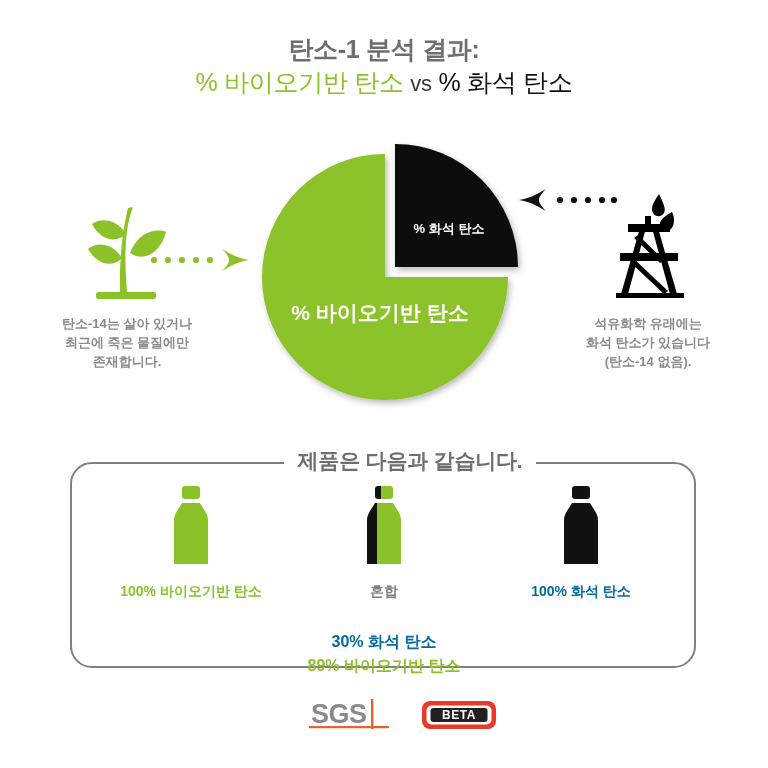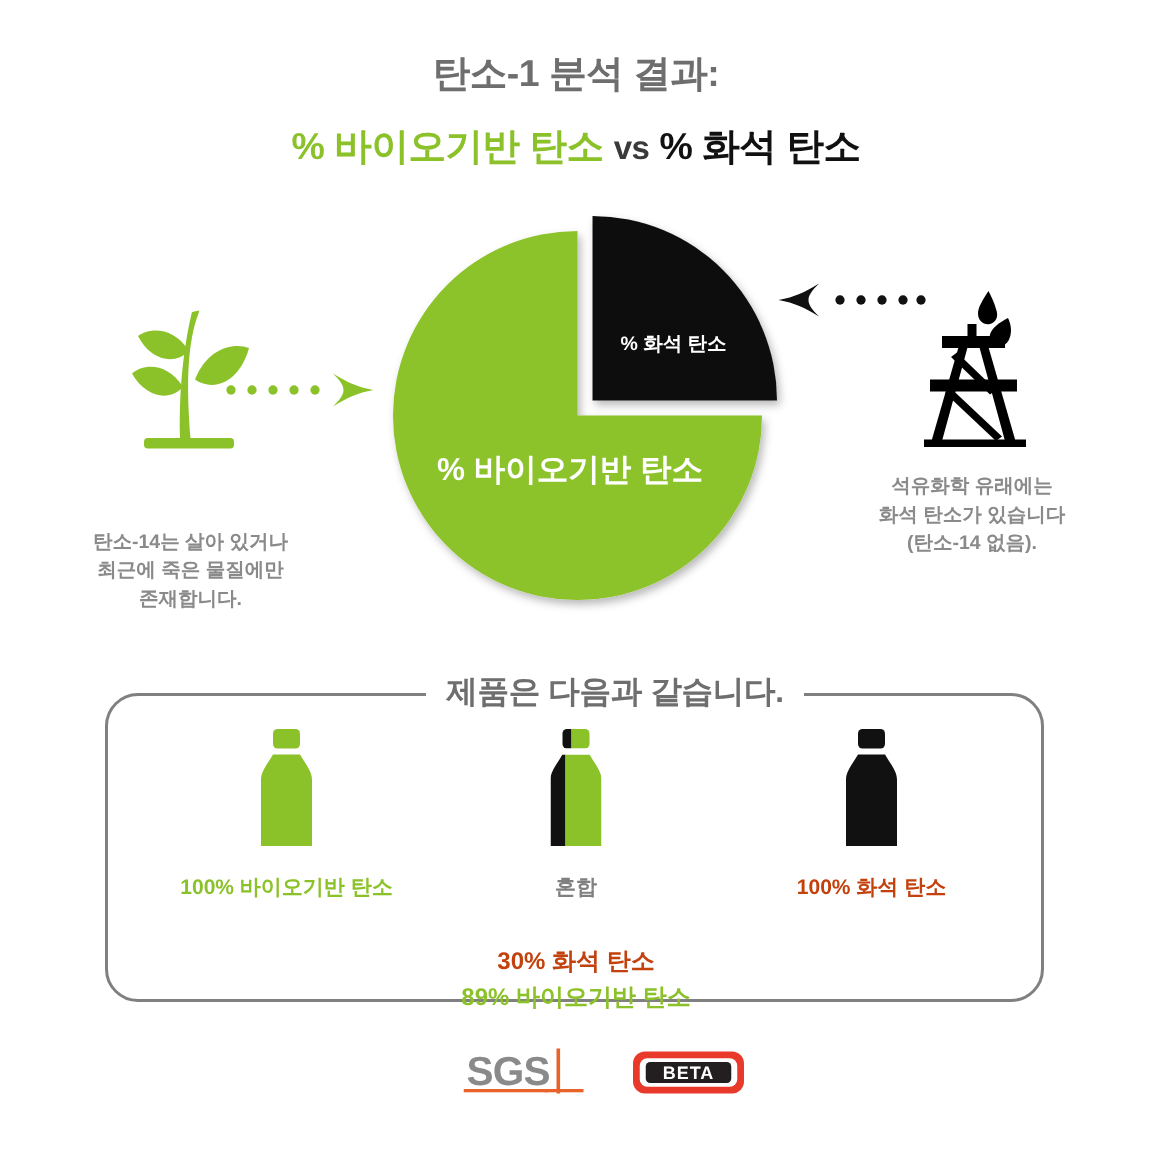--- a/index.html
+++ b/index.html
@@ -29,23 +29,23 @@
     line-height: 1.24;
   }
   #title-line1 {
     font-size: 25px;
     font-weight: bold;
     color: #6e6e6e;
     letter-spacing: -0.3px;
   }
   #title-line2 {
     font-size: 25px;
-    font-weight: bold;
+    font-weight: normal;
     letter-spacing: -0.3px;
-    margin-top: 18px;
+    margin-top: 2px;
   }
   .t-green { color: #8cc229; }
   .t-vs    { color: #3a3a3a; font-size: 22px; }
   .t-black { color: #111111; }
 
   
   #pie-wrap {
     position: absolute;
     left: 243px;
     top: 140px;
@@ -153,21 +153,21 @@
     font-weight: bold;
     line-height: 1.4;
   }
   .bottle-sub {
     font-size: 16px;
     font-weight: bold;
     line-height: 1.55;
     margin-top: 28px;
   }
   .c-green { color: #8cc229; }
-  .c-black { color: #c2410c; }
+  .c-black { color: #0369a1; }
   .c-gray  { color: #808080; }
 
   
   #logo-row {
     position: absolute;
     left: 0;
     top: 698px;
     width: 768px;
     display: flex;
     align-items: center;
@@ -266,21 +266,21 @@
         <path d="M 38 1 C 28 7 22 10 11 12 C 22 14 28 17 38 23 C 33 18 31 15 31 12 C 31 9 33 6 38 1 Z"></path>
         <circle cx="52" cy="12" r="3.1"></circle>
         <circle cx="66" cy="12" r="3.1"></circle>
         <circle cx="80" cy="12" r="3.1"></circle>
         <circle cx="94" cy="12" r="3.1"></circle>
         <circle cx="106" cy="12" r="3.1"></circle>
       </g>
     </svg>
   </div>
 
-  <div id="caption-left" class="caption" style="white-space: pre-line; margin-top: 37px;">탄소-14는 살아 있거나
+  <div id="caption-left" class="caption" style="white-space: pre-line;">탄소-14는 살아 있거나
 최근에 죽은 물질에만
 존재합니다.</div>
   <div id="caption-right" class="caption" style="white-space: pre-line;">석유화학 유래에는
 화석 탄소가 있습니다
 (탄소-14 없음).</div>
 
   <div id="product-panel"></div>
   <div id="panel-heading">
     <span id="panel-heading-text">제품은 다음과 같습니다.</span>
   </div>

